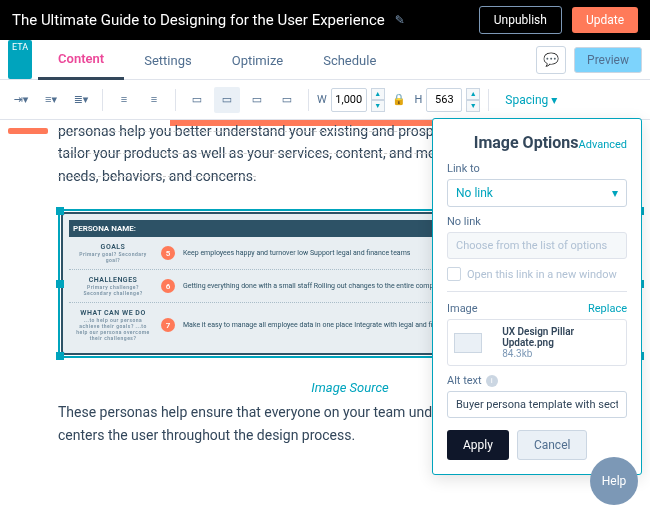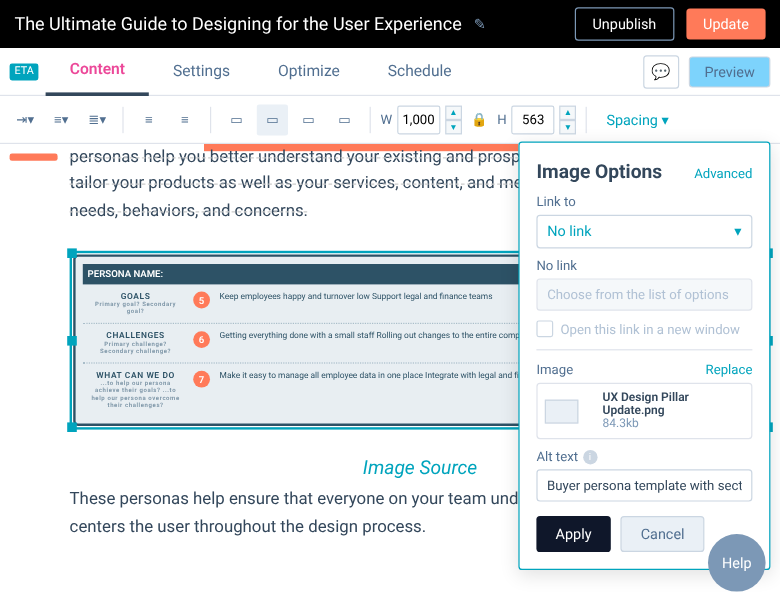--- a/index.html
+++ b/index.html
@@ -3,21 +3,21 @@
 <meta charset="utf-8">
 <style>
 *{box-sizing:border-box;margin:0;padding:0;font-family:-apple-system,BlinkMacSystemFont,"Segoe UI",Roboto,sans-serif}
 body{width:650px;height:505px;overflow:hidden;background:#fff;font-size:13px;color:#33475b}
 .topbar{background:#000000;height:40px;display:flex;align-items:center;padding:0 12px;gap:10px}
 .topbar-title{color:#fff;font-size:15px;flex:1;display:flex;align-items:center;gap:10px}
 .pencil{color:#7c98b6;font-size:12px}
 .btn{border:none;border-radius:3px;padding:6px 14px;font-size:12px;cursor:pointer}
 .btn-outline{background:transparent;border:1px solid #7c98b6;color:#fff}
 .btn-primary{background:#ff7a59;color:#fff}
-.tabs{display:flex;align-items:center;height:40px;border-bottom:1px solid #dfe3eb;padding:0 8px;gap:0}
+.tabs{display:flex;height:40px;border-bottom:1px solid #dfe3eb;padding:0 8px;gap:0}
 .beta{background:#00a4bd;color:#fff;font-size:9px;padding:2px 4px;border-radius:2px;margin-right:6px}
 .tab{padding:0 20px;height:40px;display:flex;align-items:center;font-size:13px;color:#516f90;cursor:pointer}
 .tab.active{color:#ec4899;font-weight:600;border-bottom:3px solid #33475b}
 .tabs-right{margin-left:auto;display:flex;gap:8px;align-items:center}
 .icon-btn{width:30px;height:28px;border:1px solid #cbd6e2;border-radius:3px;background:#fff;display:flex;align-items:center;justify-content:center;color:#516f90;cursor:pointer}
 .preview-btn{border:1px solid #cbd6e2;background:#7dd3fc;color:#516f90;padding:5px 12px;border-radius:3px;font-size:12px;cursor:pointer}
 .toolbar{display:flex;align-items:center;height:40px;border-bottom:1px solid #dfe3eb;padding:0 8px;gap:4px}
 .tool{width:26px;height:26px;display:flex;align-items:center;justify-content:center;color:#516f90;font-size:11px;cursor:pointer;border-radius:2px}
 .tool.active{background:#eaf0f6}
 .sep{width:1px;height:22px;background:#dfe3eb;margin:0 4px}
@@ -34,47 +34,47 @@
 .editor{flex:1;padding:0 8px;position:relative;overflow:hidden}
 .text{font-size:14px;line-height:1.6;color:#33475b;margin-bottom:10px}
 .selected-img{border:2px solid #00a4bd;position:relative;padding:1px;margin:22px 0}
 .handle{position:absolute;width:8px;height:8px;background:#00a4bd}
 .h-tl{top:-4px;left:-4px}.h-tr{top:-4px;right:-4px}.h-bl{bottom:-4px;left:-4px}.h-br{bottom:-4px;right:-4px}
 .h-ml{top:50%;left:-4px;margin-top:-4px}.h-mr{top:50%;right:-4px;margin-top:-4px}
 .persona-card{background:#e8eef2;border:2px solid #2d5266;border-radius:4px;padding:6px;font-size:8px}
 .persona-header{display:flex;background:#2d5266;color:#fff;padding:4px;font-size:8px;font-weight:600}
 .persona-header span:first-child{flex:1}
 .persona-sample{color:#ff7a59;margin:0 10px}
-.persona-row{display:flex;padding:6px 4px;border-bottom:1px dotted #a9bdc9;gap:8px}
+.persona-row{display:flex;align-items:center;padding:6px 4px;border-bottom:1px dotted #a9bdc9;gap:8px}
 .persona-label{width:80px;text-align:center;color:#2d5266;font-size:7px;font-weight:600;letter-spacing:0.5px}
 .persona-sub{font-size:5px;color:#7a93a5;display:block}
 .persona-num{width:14px;height:14px;border-radius:50%;background:#ff7a59;color:#fff;display:flex;align-items:center;justify-content:center;font-size:8px;font-weight:600}
 .persona-text{font-size:7px;color:#2d5266;line-height:1.3}
-.caption{text-align:center;font-style:italic;color:#00a4bd;font-size:16px;margin:6px 0}
+.caption{text-align:center;font-style:italic;color:#00a4bd;font-size:13px;margin:6px 0}
 .panel{position:absolute;right:8px;top:118px;width:210px;background:#fff;border:1px solid #00a4bd;border-radius:3px;box-shadow:0 4px 16px rgba(0,0,0,0.12);padding:14px;z-index:10}
-.panel-head{display:flex;justify-content:space-between;align-items:baseline;margin-bottom:10px}
+.panel-head{display:flex;justify-content:flex-end;align-items:baseline;margin-bottom:10px}
 .panel-title{font-size:16px;font-weight:700;color:#33475b}
 .adv{color:#00a4bd;font-size:11px;cursor:pointer}
 .field-label{font-size:11px;color:#516f90;margin-bottom:4px;margin-top:8px;display:flex;align-items:center;gap:4px}
 .select{border:1px solid #cbd6e2;border-radius:3px;padding:6px 8px;font-size:12px;color:#00a4bd;display:flex;justify-content:space-between;align-items:center;cursor:pointer}
 .disabled-input{border:1px solid #dfe3eb;border-radius:3px;padding:6px 8px;font-size:11px;color:#b0c1d4;background:#f5f8fa}
 .checkbox-row{display:flex;align-items:center;gap:6px;margin-top:8px;font-size:11px;color:#b0c1d4}
 .chk{width:14px;height:14px;border:1px solid #cbd6e2;border-radius:2px}
 .hr{height:1px;background:#dfe3eb;margin:10px 0}
 .replace{color:#00a4bd;font-size:11px;cursor:pointer}
 .thumb-row{display:flex;gap:20px;align-items:center;border:1px solid #dfe3eb;border-radius:3px;padding:6px;margin-top:4px}
 .thumb{width:30px;height:20px;background:#eaf0f6;border:1px solid #cbd6e2}
 .thumb-info{font-size:10px}
 .thumb-name{font-weight:600;color:#33475b}
 .thumb-size{color:#7c98b6}
 .text-input{width:100%;border:1px solid #cbd6e2;border-radius:3px;padding:6px 8px;font-size:11px;color:#33475b}
 .panel-actions{display:flex;gap:8px;margin-top:12px}
 .btn-apply{background:#0f172a;color:#fff;border:none;padding:7px 16px;border-radius:3px;font-size:12px;cursor:pointer}
 .btn-cancel{background:#eaf0f6;color:#516f90;border:1px solid #cbd6e2;padding:7px 16px;border-radius:3px;font-size:12px;cursor:pointer}
-.help{position:absolute;bottom:12px;right:12px;width:48px;height:48px;border-radius:50%;background:#7c98b6;color:#fff;display:flex;align-items:center;justify-content:center;font-size:12px;cursor:pointer;z-index:20}
+.help{position:absolute;bottom:0;right:12px;width:48px;height:48px;border-radius:50%;background:#7c98b6;color:#fff;display:flex;align-items:center;justify-content:center;font-size:12px;cursor:pointer;z-index:20}
 .orange-top{position:absolute;top:0;left:170px;right:218px;height:6px;background:#ff7a59}
 .info-i{width:12px;height:12px;border-radius:50%;background:#cbd6e2;color:#fff;font-size:8px;display:inline-flex;align-items:center;justify-content:center}
 </style>
 </head>
 <body>
 
 <div class="topbar">
   <div class="topbar-title">
     <span>The Ultimate Guide to Designing for the User Experience</span>
     <span class="pencil">✎</span>

